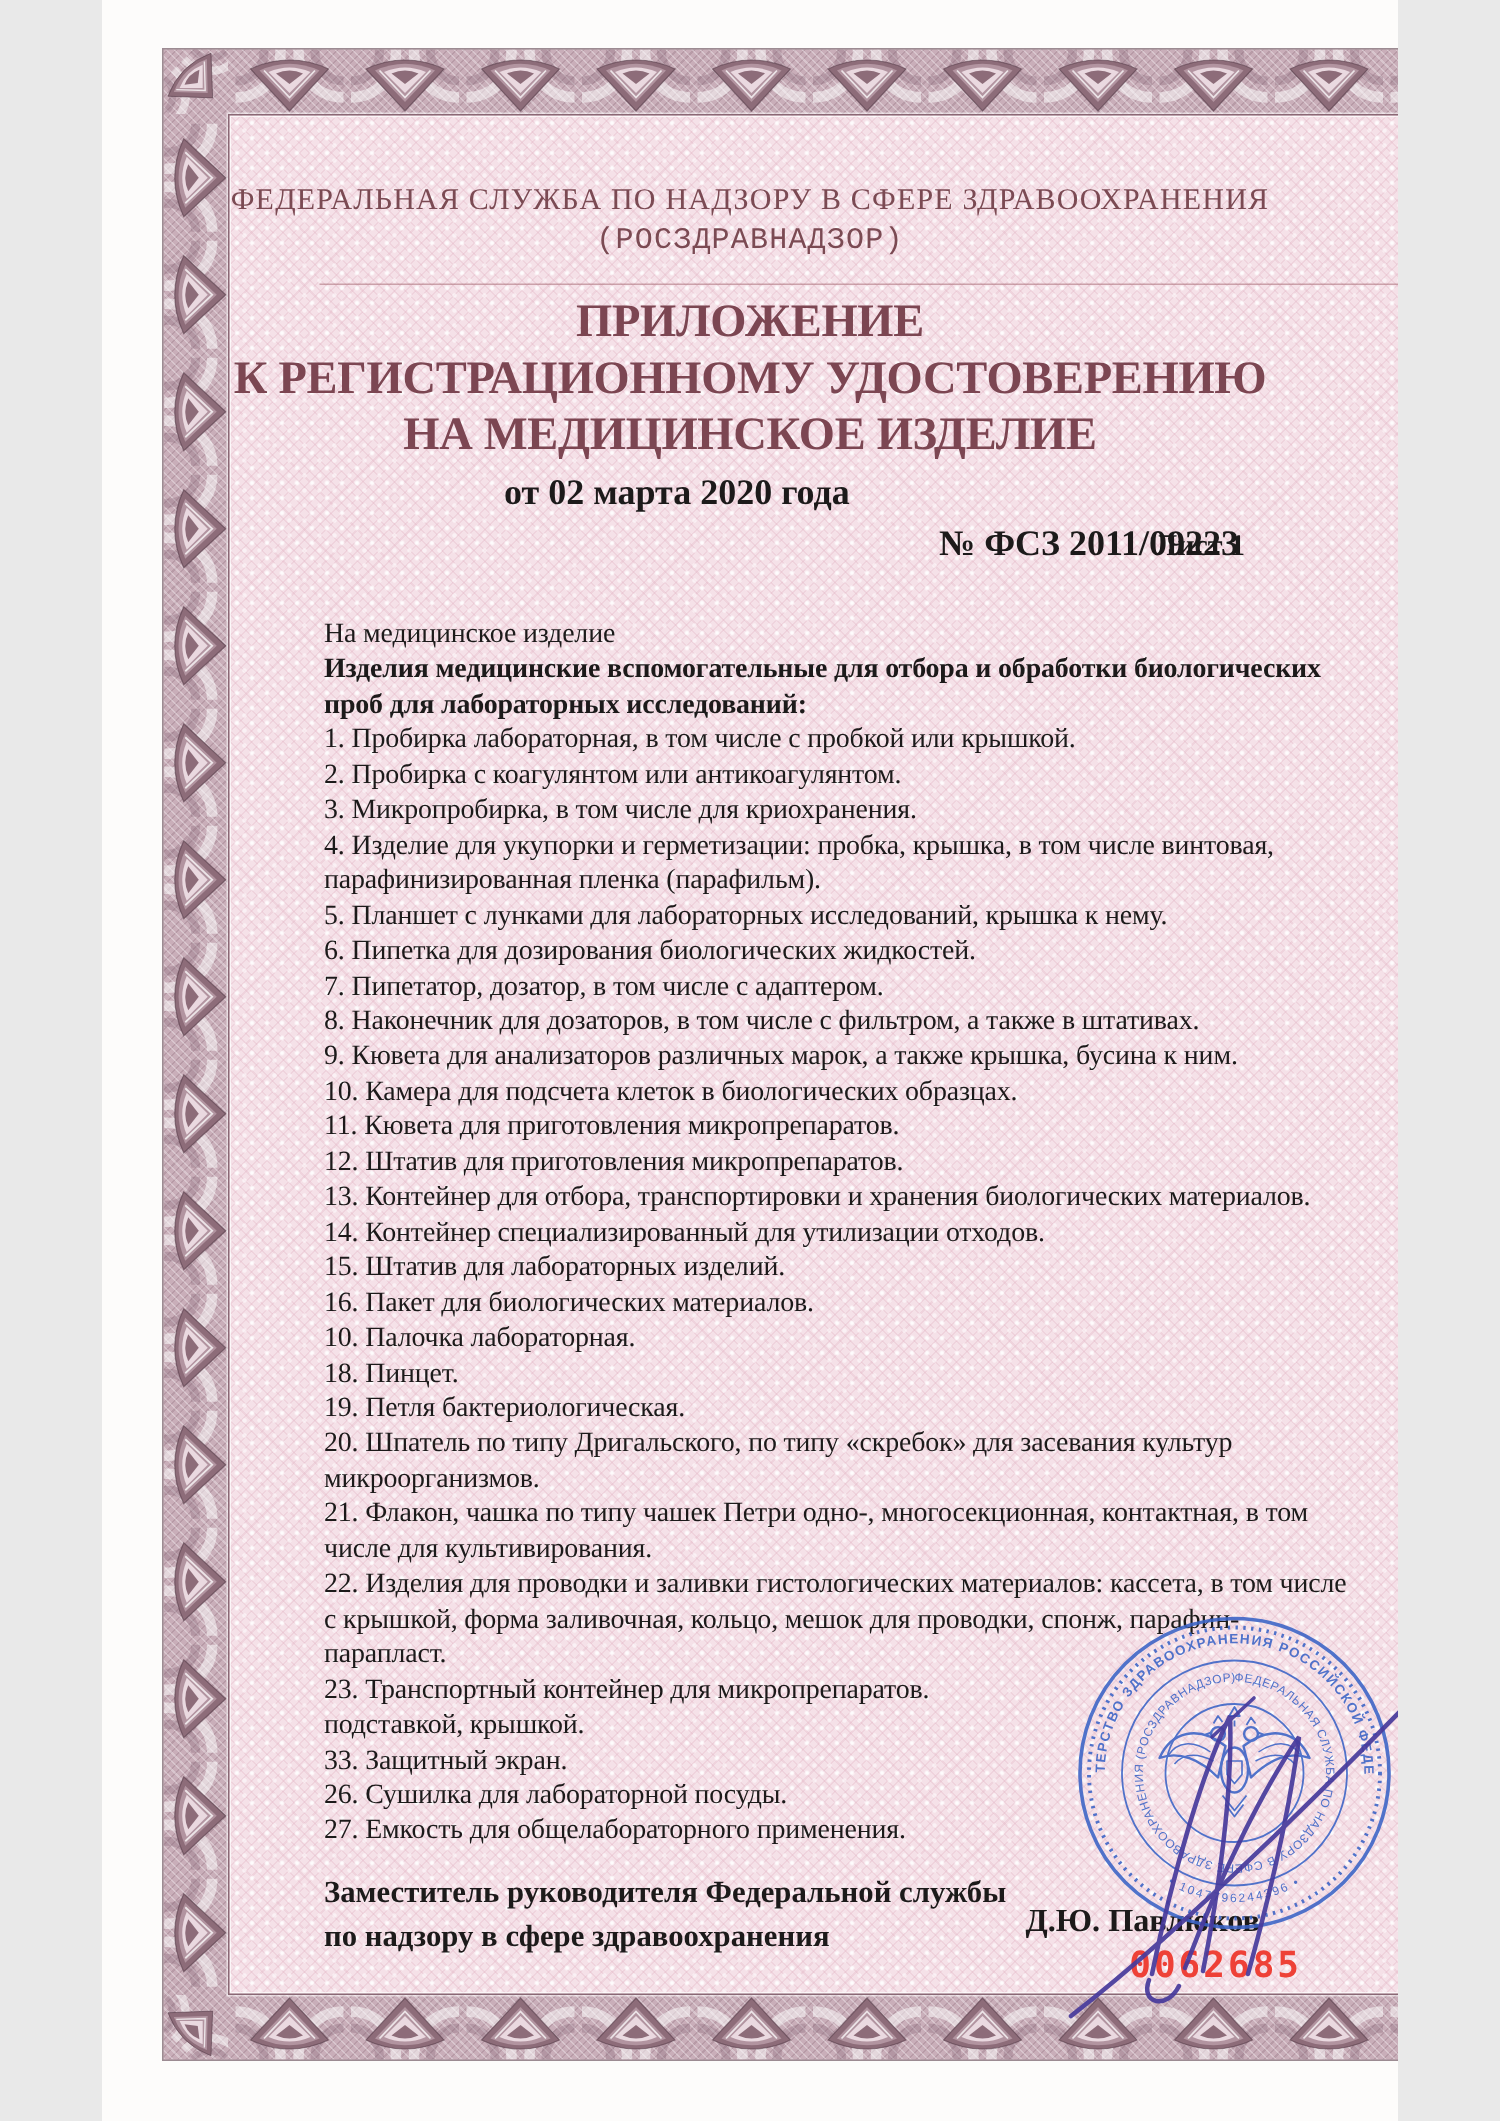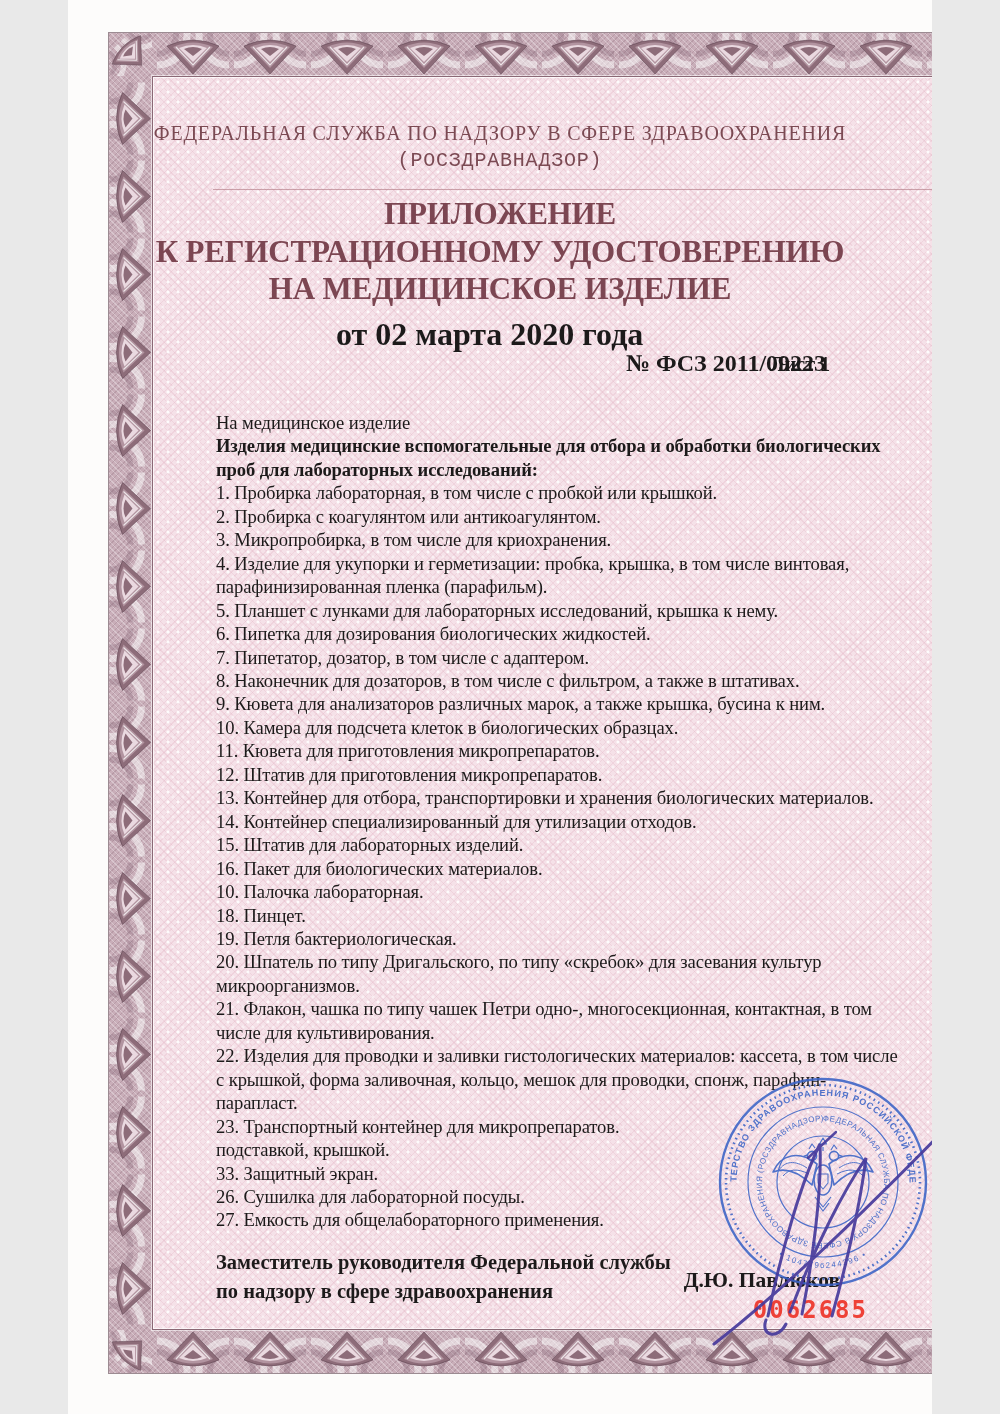--- a/index.html
+++ b/index.html
@@ -66,21 +66,21 @@
   .issuer{left:0;right:0;text-align:center;color:var(--accent-maroon);
     font-size:20px;letter-spacing:.8px;font-weight:normal;}
   .issuer1{top:122px;}
   .issuer2{top:149px;font-family:Liberation Mono, monospace;}
   .divider{left:145px;top:189px;width:726px;height:1px;background:rgba(168,110,118,.55);}
   .title{left:0;right:0;text-align:center;color:var(--title-maroon);
     font-weight:bold;font-size:31px;letter-spacing:-.2px;}
   .title1{top:196px;}
   .title2{top:234px;}
   .title3{top:271px;}
-  .date-line{left:268px;top:316px;font-weight:bold;font-size:32px;}
+  .date-line{left:268px;top:316px;font-weight:bold;font-size:24px;}
   .number-line{left:558px;top:326px;font-weight:bold;font-size:24px;margin-top:24px;}
   .sheet-label{right:102px;top:353px;font-weight:bold;font-size:20px;}
   .doc-body{left:148px;top:411px;width:745px;font-size:18.6px;line-height:23.45px;}
   .doc-line{white-space:nowrap;letter-spacing:-.1px;}
   .doc-line.bold{font-weight:bold;}
   .sig-position{left:148px;top:1248px;font-weight:bold;font-size:20.5px;line-height:29px;}
   .sig-name{right:92px;top:1268px;font-weight:bold;font-size:21.5px;}
   .serial{right:64px;top:1296px;font-family:"DejaVu Sans Mono", monospace;
     font-weight:bold;font-size:24px;letter-spacing:2px;color:var(--serial-red);}
   .stamp-layer{left:598px;top:1056px;width:322px;height:322px;pointer-events:none;}

